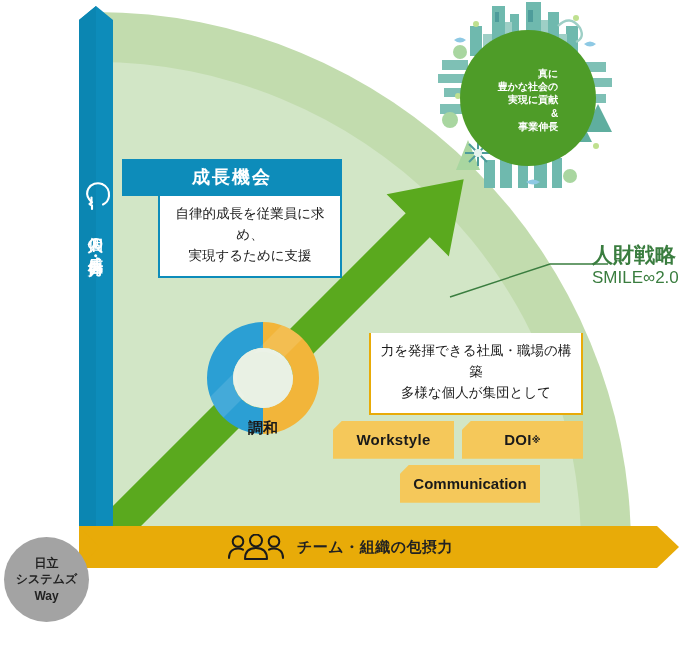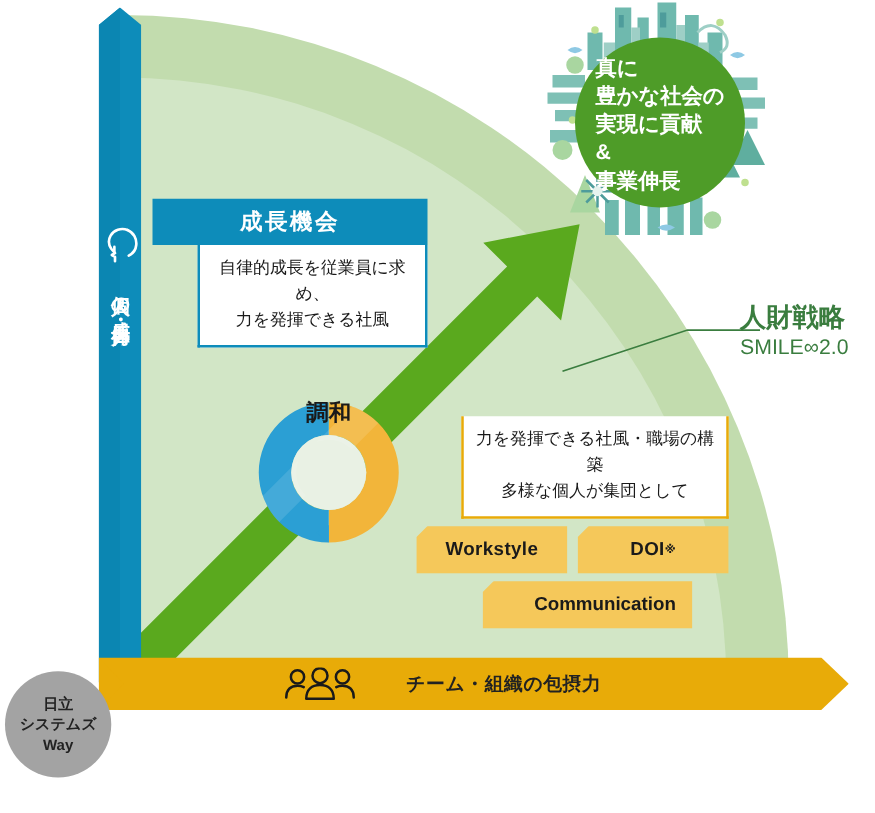--- a/index.html
+++ b/index.html
@@ -53,21 +53,20 @@
   
   #h-axis{ left:79px; top:526px; width:600px; height:42px; }
   #h-axis-content{
     position:absolute; left:0; top:0; width:600px; height:42px;
     display:flex; align-items:center; gap:12px; padding-left:148px;
     box-sizing:border-box;
   }
   #h-axis-label{
     font-size:15px; font-weight:bold; color:#222222; letter-spacing:0.5px;
     white-space:nowrap;
-    margin-left:28px;
   }
 
   
   #growth-arrow{left:0;top:0;width:700px;height:650px;}
 
   
   #way-badge{
     left:4px; top:537px; width:85px; height:85px;
     border-radius:50%;
     background:#a3a3a3;
@@ -130,39 +129,38 @@
   #panel-safety .panel-body{ border:2px solid #e8ab08; border-top:none; }
   #panel-safety .tag{ background:#f5c85a; color:#1a1a1a; }
   #panel-safety .tag sup{ font-size:9px; vertical-align:super; }
   #tag-communication-row{ display:flex; margin-top:6px; justify-content:center;}
   #tag-communication{
     width:140px; height:38px; background:#f5c85a; color:#1a1a1a;
     display:flex;align-items:center;justify-content:center;
     font-size:15px;font-weight:bold;
     clip-path:polygon(9px 0, 100% 0, 100% 100%, 0 100%, 0 9px);
     margin-left:24px;
-    padding-left:28px;
   }
 
   
   #donut{ left:203px; top:318px; width:120px; height:120px; }
   #donut-label{
     position:absolute; left:203px; top:318px; width:120px; height:120px;
-    display:flex; align-items:flex-start; justify-content:center;
-    font-size:18px; font-weight:bold; color:#1a1a1a;
+    display:flex; align-items:flex-end; justify-content:center;
+    font-size:15px; font-weight:bold; color:#1a1a1a;
     pointer-events:none;
   }
 
   
   #globe{ left:430px; top:0px; width:190px; height:195px; }
   #globe-text{
     position:absolute; left:473px; top:40px; width:110px; height:120px;
     display:flex; align-items:center; justify-content:center;
-    text-align:left;
-    color:#ffffff; font-size:17px; font-weight:bold; line-height:1.32;
+    text-align:right;
+    color:#ffffff; font-size:10px; font-weight:bold; line-height:1.32;
     pointer-events:none;
   }
 
   
   #strategy-label{
     left:592px; top:243px; width:110px;
     text-align:left;
     color:#2f6b33;
   }
   #strategy-title{
@@ -236,21 +234,21 @@
       <div>日立</div>
       <div>システムズ</div>
       <div>Way</div>
     </div>
   </div>
 
   <div id="panel-growth" class="panel">
     <div class="panel-head">成長機会</div>
     <div class="panel-body">
       <div>自律的成長を従業員に求め、</div>
-      <div>力を発揮できる社風</div>
+      <div>実現するために支援</div>
     </div>
   </div>
 
   <svg id="donut" class="abs" viewBox="0 0 120 120" xmlns="http://www.w3.org/2000/svg">
     <defs>
       <clipPath id="donutClip">
         <path d="M 60 4 A 56 56 0 1 1 59.9 4 Z M 60 34 A 26 26 0 1 0 60.1 34 Z"></path>
       </clipPath>
     </defs>
 

